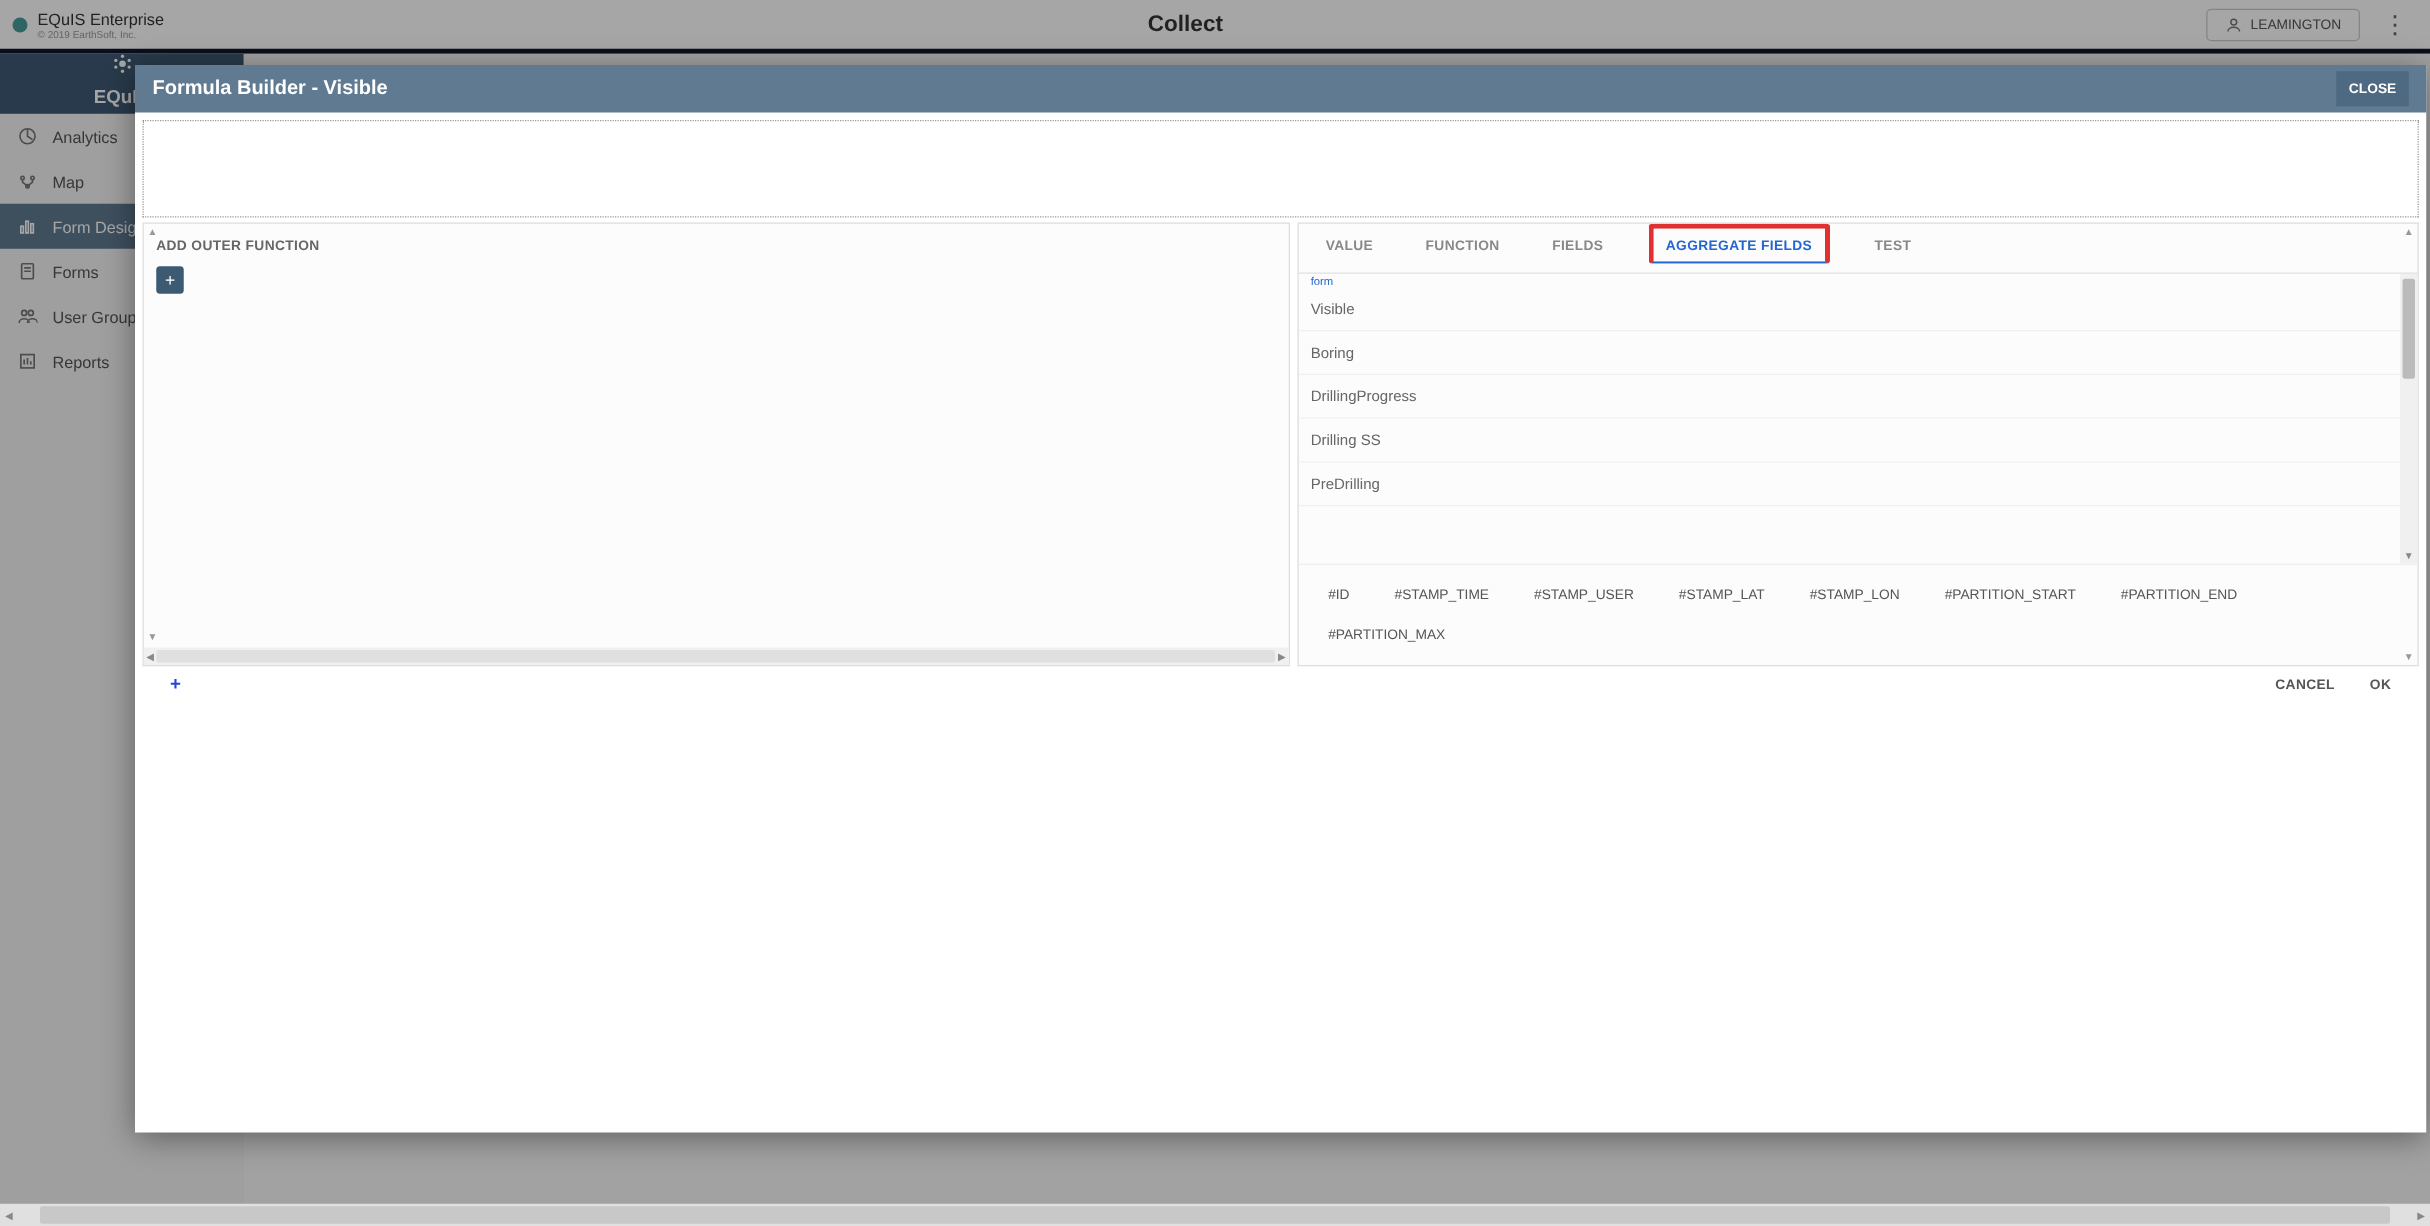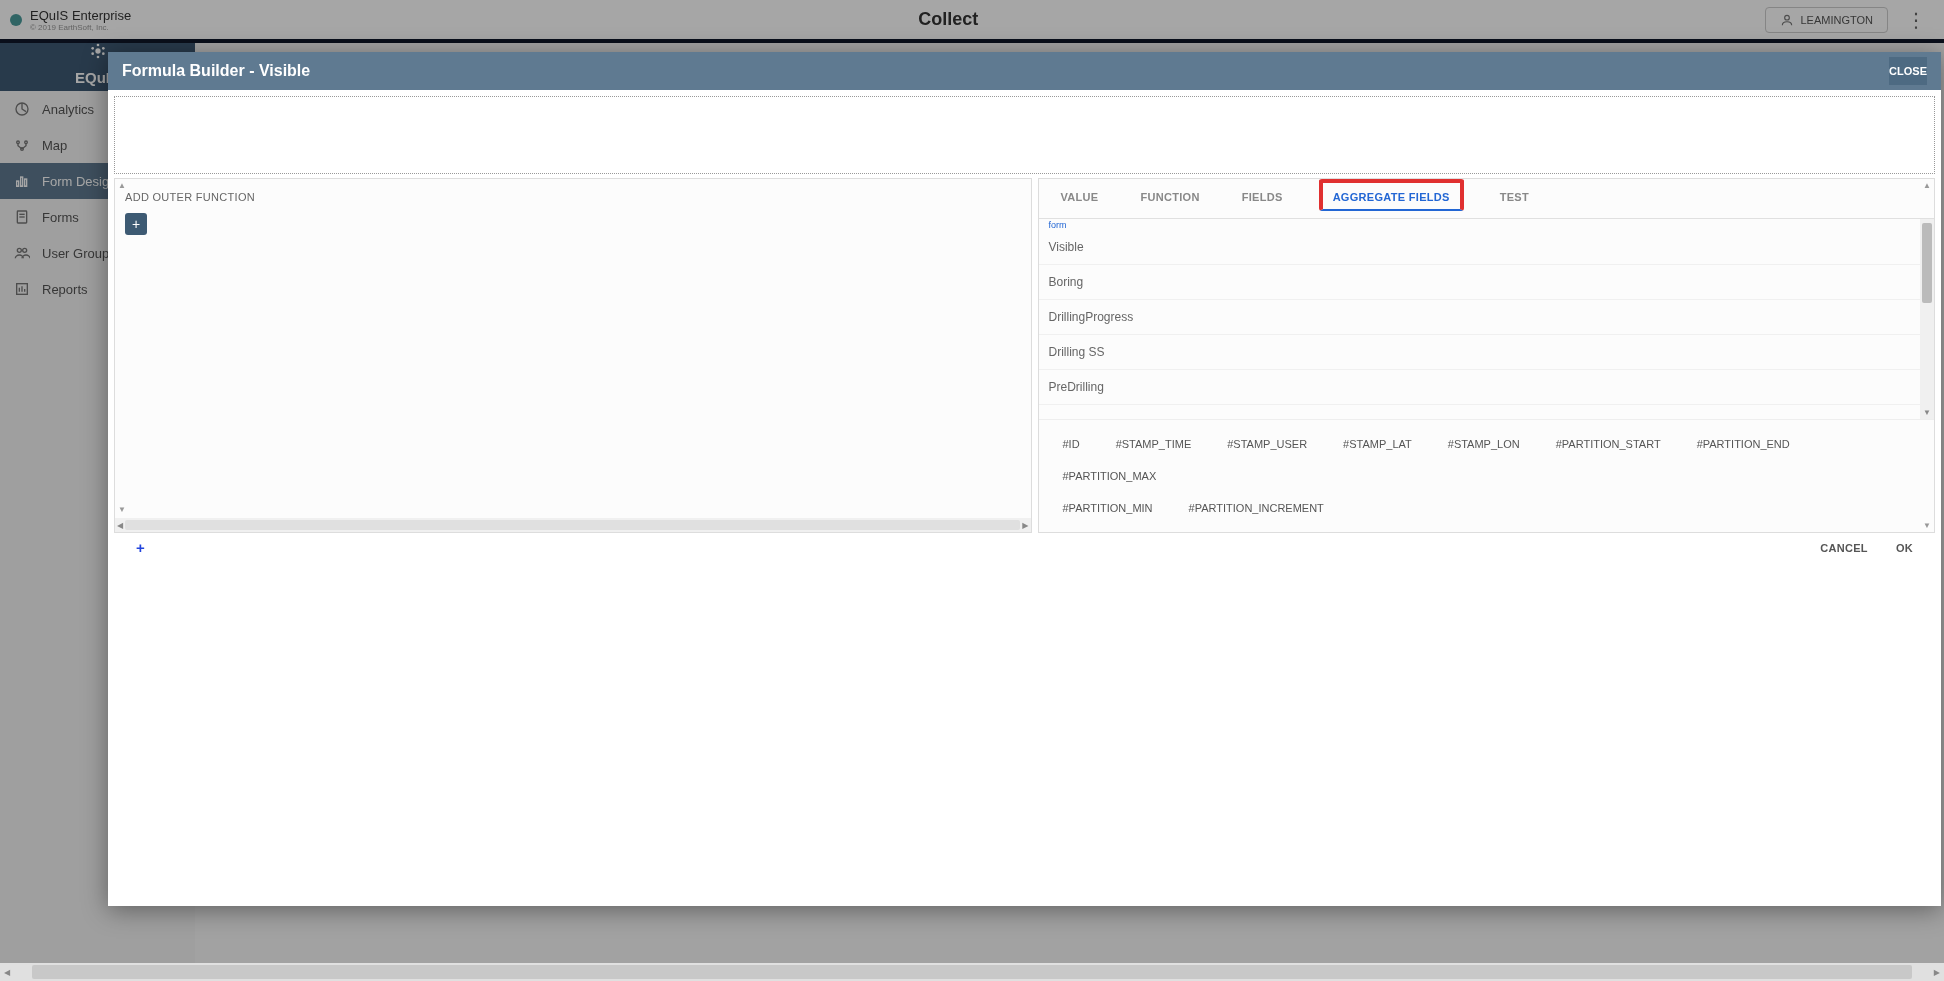--- a/index.html
+++ b/index.html
@@ -51,34 +51,34 @@
     box-shadow: 0 4px 24px rgba(0,0,0,0.4);
     display: flex; flex-direction: column;
     z-index: 100;
   }
   .modal-header {
     background: #5f7a91; color: #fff; height: 38px;
     display: flex; align-items: center; justify-content: space-between;
     padding: 0 14px;
   }
   .modal-title { font-size: 16px; font-weight: bold; }
-  .close-btn { background: #4d6a82; color: #fff; border: none; font-size: 11px; font-weight: bold; padding: 8px 0; cursor: pointer; }
+  .close-btn { background: #4d6a82; color: #fff; border: none; font-size: 11px; font-weight: bold; padding: 8px 10px; cursor: pointer; }
   
   .modal-body { padding: 6px; flex: 1; display: flex; flex-direction: column; }
   .formula-input {
     border: 1px dotted #999; width: 100%; height: 78px; resize: none;
     padding: 6px; font-size: 13px; outline: none;
   }
   
   .panels { display: flex; gap: 6px; margin-top: 4px; height: 355px; position: relative; }
   .left-panel { flex: 1; border: 1px solid #ddd; padding: 12px 10px; position: relative; background: #fcfcfc; }
   .panel-caret { position: absolute; width: 10px; font-size: 8px; color: #999; text-align: center; }
   .caret-top-left { top: 2px; left: 2px; }
   .caret-bottom-left { bottom: 18px; left: 2px; }
-  .add-outer { font-size: 11px; color: #666; font-weight: normal; letter-spacing: 0.3px; margin-bottom: 10px; }
+  .add-outer { font-size: 11px; color: #666; font-weight: bold; letter-spacing: 0.3px; margin-bottom: 10px; }
   .plus-btn { width: 22px; height: 22px; background: #3d5a73; color: #fff; border: none; font-size: 14px; border-radius: 3px; cursor: pointer; display: flex; align-items: center; justify-content: center; }
   .h-scroll { position: absolute; bottom: 0; left: 0; right: 0; height: 14px; background: #f0f0f0; display: flex; align-items: center; justify-content: space-between; padding: 0 2px; }
   .h-scroll-track { flex: 1; height: 10px; background: #e0e0e0; margin: 0 2px; border-radius: 2px; }
   .h-arrow { font-size: 8px; color: #888; }
   
   .right-panel { flex: 1; border: 1px solid #ddd; position: relative; background: #fcfcfc; display: flex; flex-direction: column; }
   .tabs { display: flex; border-bottom: 1px solid #e0e0e0; height: 40px; align-items: flex-start; padding: 0 16px; gap: 30px; }
   .tab { font-size: 11px; color: #888; font-weight: bold; letter-spacing: 0.3px; padding: 12px 6px; cursor: pointer; }
   .tab.active { color: #2266d4; border-bottom: 2px solid #2266d4; }
   .tab-highlight { border: 4px solid #e03030; padding: 4px 10px; border-radius: 3px; }
@@ -283,24 +283,20 @@
           <div class="chip-row">
             <div class="chip">#ID</div>
             <div class="chip">#STAMP_TIME</div>
             <div class="chip">#STAMP_USER</div>
             <div class="chip">#STAMP_LAT</div>
             <div class="chip">#STAMP_LON</div>
             <div class="chip">#PARTITION_START</div>
             <div class="chip">#PARTITION_END</div>
             <div class="chip">#PARTITION_MAX</div>
           </div>
-          <div class="chip-row">
-            <div class="chip">#PARTITION_MIN</div>
-            <div class="chip">#PARTITION_INCREMENT</div>
-          </div>
         </div>
       </div>
     </div>
 
     <div class="modal-footer">
       <div class="footer-plus">+</div>
       <div class="footer-btns">
         <button class="text-btn">CANCEL</button>
         <button class="text-btn">OK</button>
       </div>

